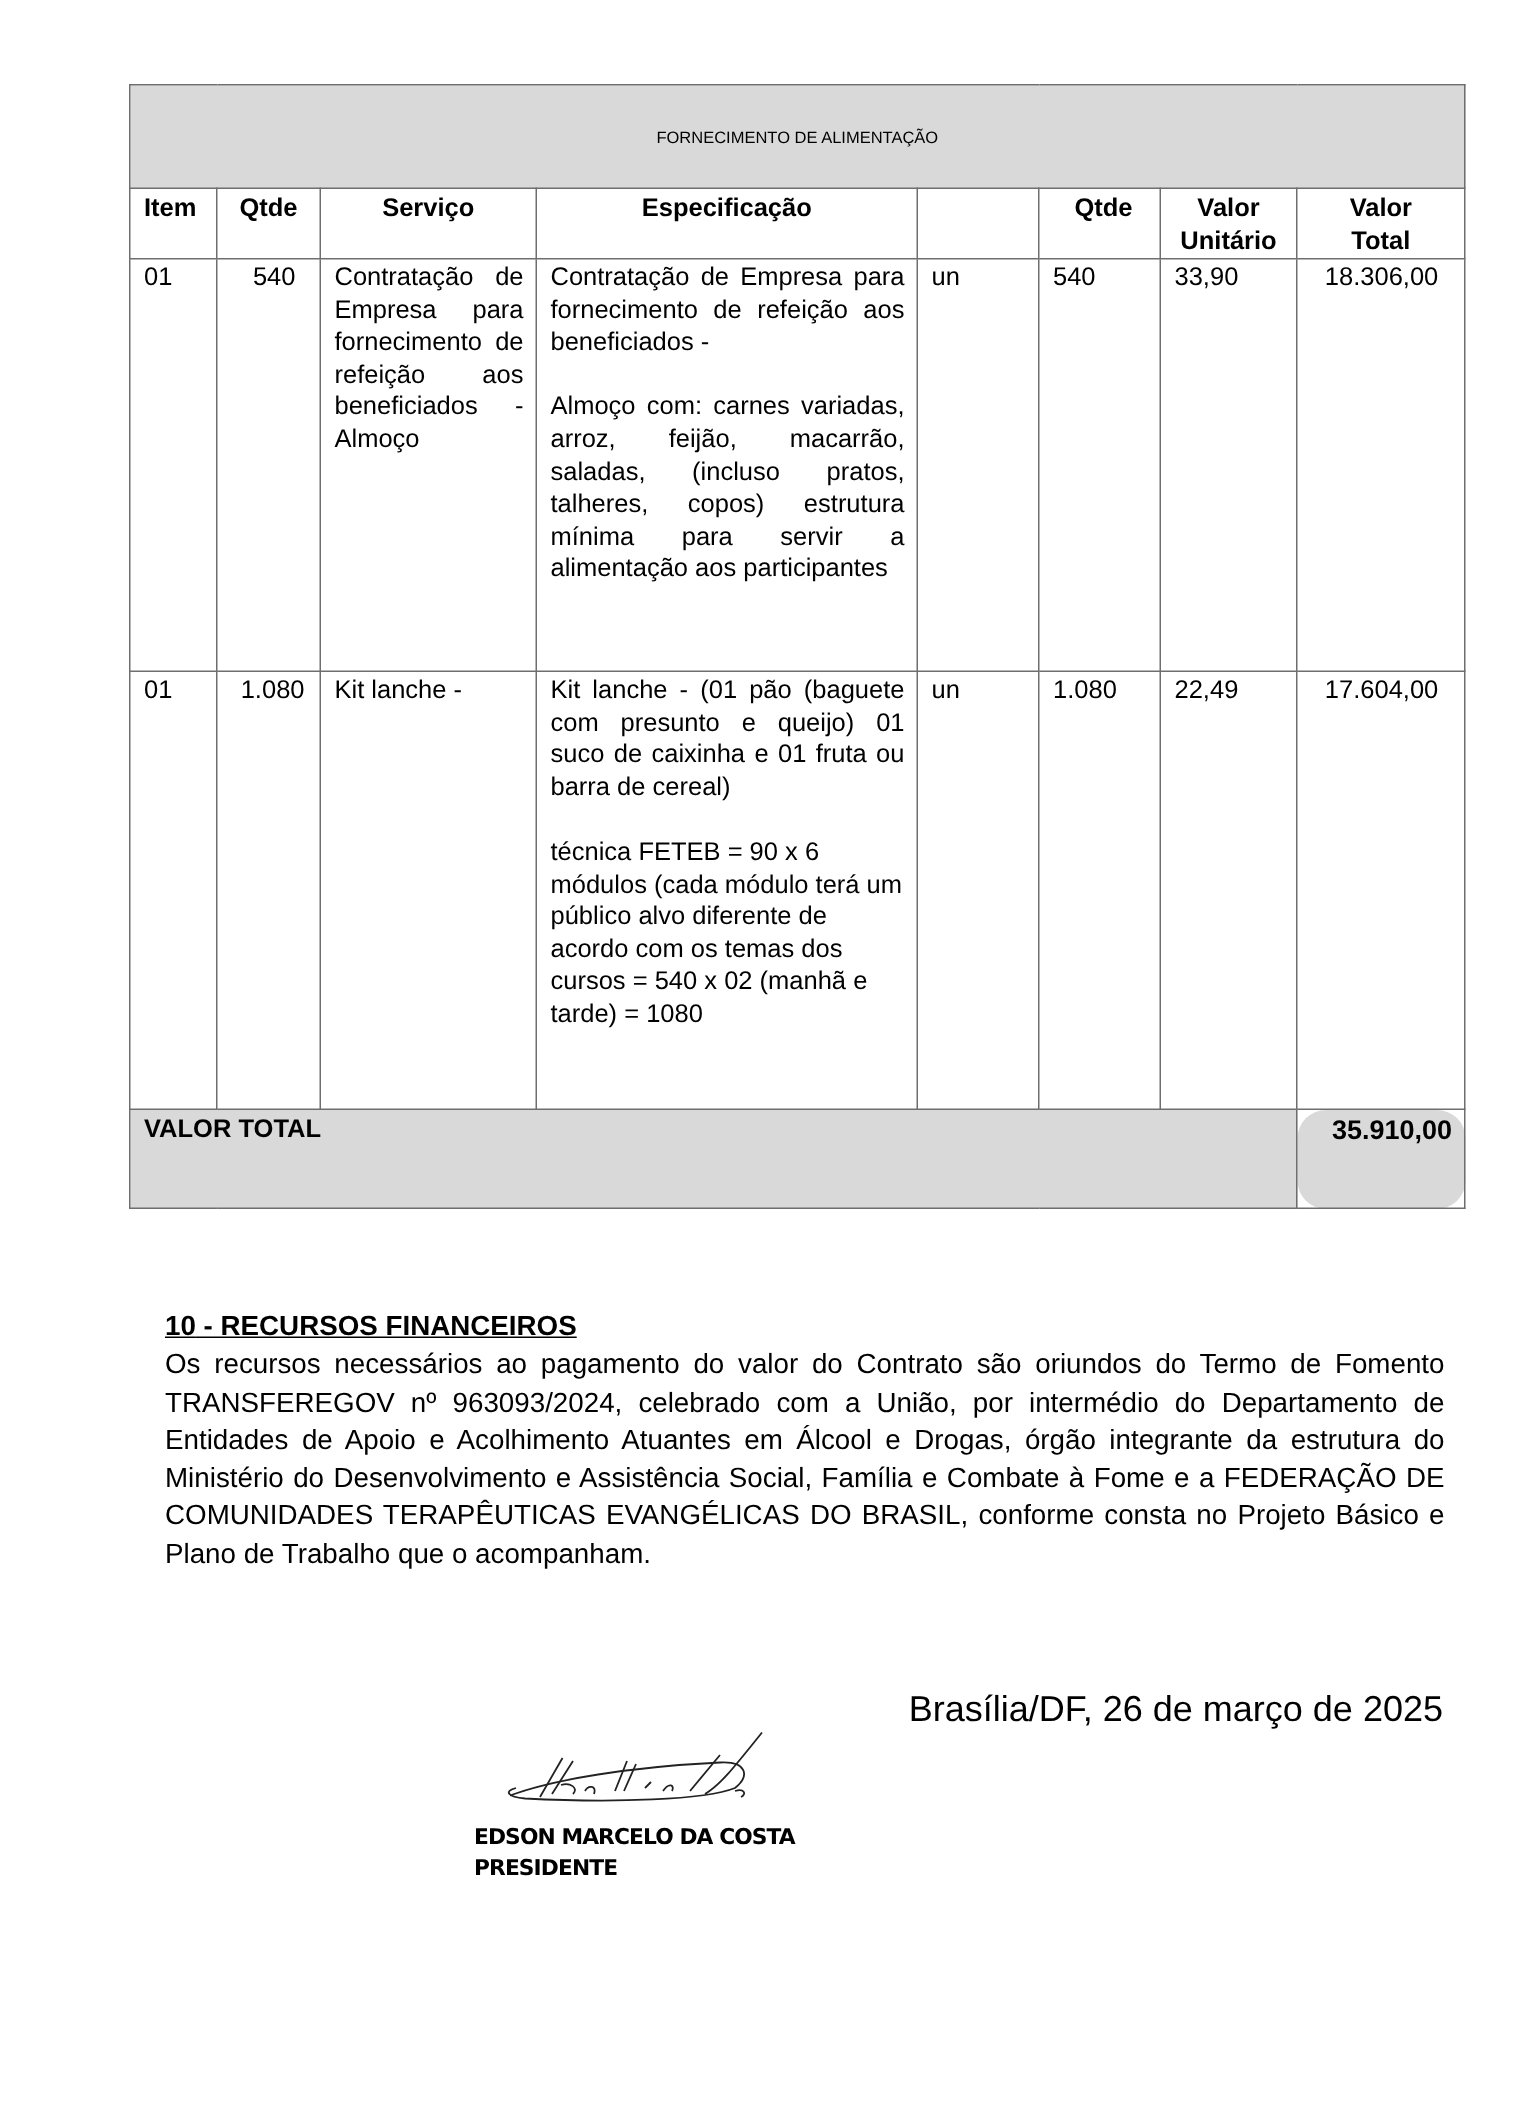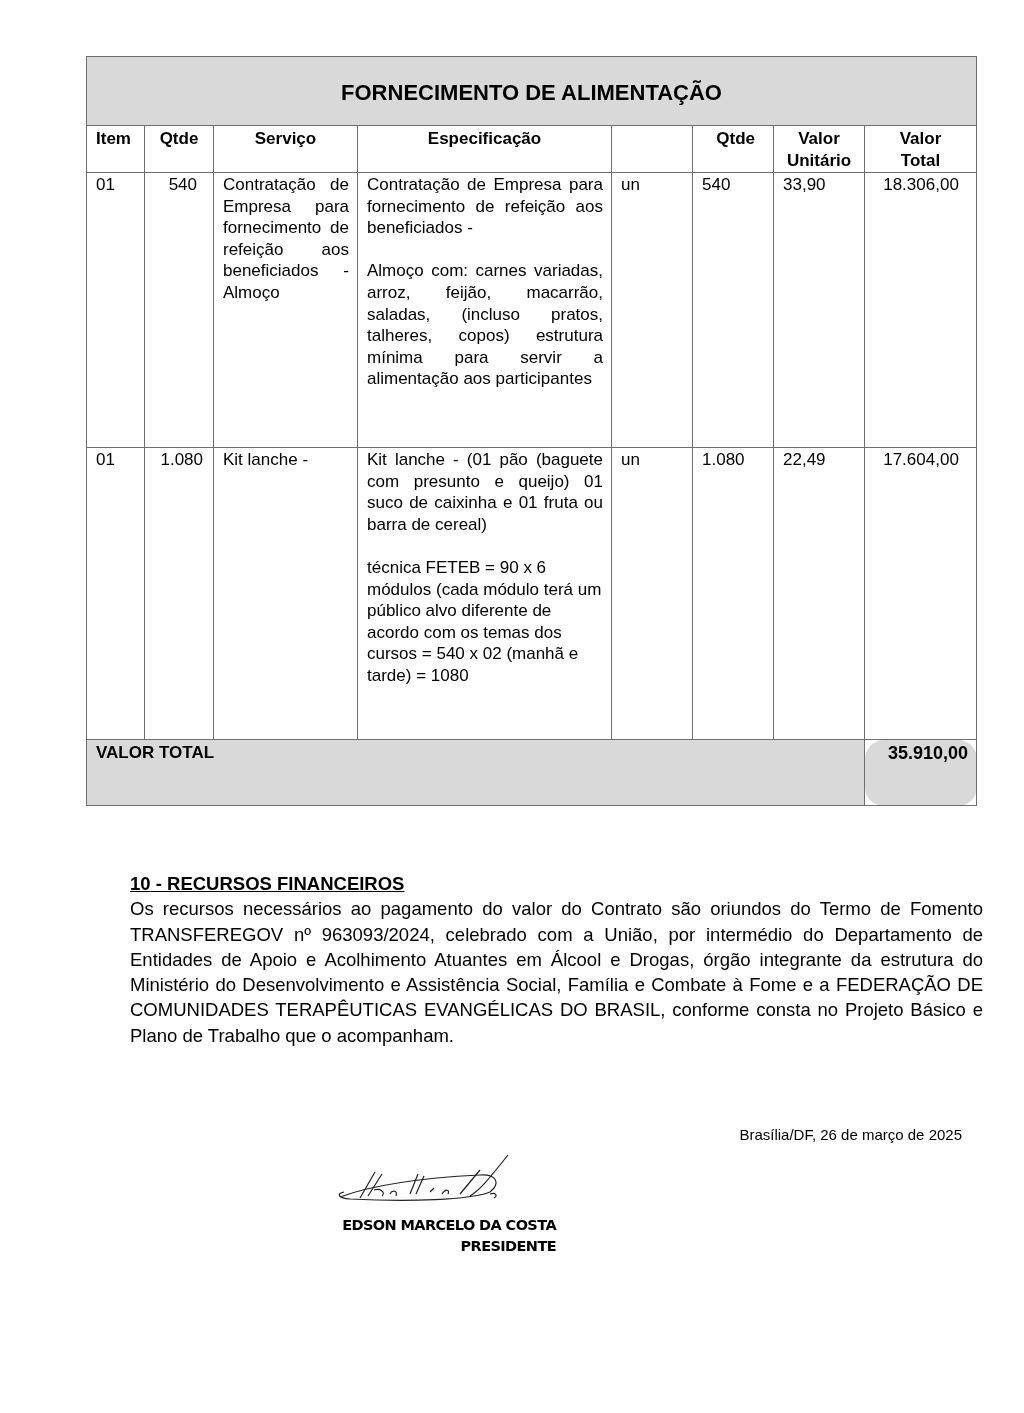--- a/index.html
+++ b/index.html
@@ -2,41 +2,41 @@
 <html><head>
   <meta charset="utf-8">
   <style>
     html, body { margin: 0; padding: 0; background: #ffffff; }
     body { width: 1024px; height: 1413px; position: relative; overflow: hidden;
            font-family: "Liberation Sans", sans-serif; color: #000; }
     .tbl { position: absolute; left: 86px; top: 56px; width: 890px;
            border-collapse: collapse; table-layout: fixed; font-size: 17px; line-height: 21.6px; }
     .tbl td { border: 1.5px solid #6e6e6e; vertical-align: top; padding: 0; }
     .title-cell { background: #d9d9d9; height: 64px; text-align: center; vertical-align: middle !important;
-                  font-weight: bold; font-size: 22px; padding-top: 4px !important; }
+                  font-weight: normal; font-size: 11px; padding-top: 4px !important; }
     .hdr td { font-weight: bold; text-align: center; height: 44px; padding-top: 2px !important; }
     .hdr td.left { text-align: left; padding-left: 9px !important; }
     .data td { padding: 1px 8px 0 9px; }
     .data td.just { text-align: justify; text-align-last: auto; }
     .data td.right { text-align: right; padding-right: 16px; }
     .data td.center { text-align: center; border-radius: 24px; }
     .row1 td { height: 273px; }
     .row2 td { height: 290px; }
     .spec-p { margin: 0; text-align: justify; }
     .spec-gap { height: 21.6px; }
     .total td { background: #d9d9d9; height: 46px; font-weight: bold; padding: 2px 9px 16px 9px; }
     .total td.val { text-align: right; font-size: 18px; padding-right: 8px; padding-top: 3px; border-radius: 19px; }
-    .sec { position: absolute; left: 110px; top: 871px; width: 853px; font-size: 18.5px; line-height: 25.3px; margin-left: 20px; }
+    .sec { position: absolute; left: 110px; top: 871px; width: 853px; font-size: 18.5px; line-height: 25.3px; }
     .sec-title { font-weight: bold; margin: 0; }
     .sec-title .num { text-decoration: underline; }
     .sec-title .name { text-decoration: underline; }
     .sec-body { margin: 0; text-align: justify; }
-    .place-date { position: absolute; right: 62px; top: 1126px; font-size: 15px; }
+    .place-date { position: absolute; right: 62px; top: 1126px; font-size: 24px; }
     .sig { position: absolute; left: 330px; top: 1150px; width: 190px; height: 60px; }
-    .signer { position: absolute; left: 334px; top: 1215px; width: 222px; text-align: right;
+    .signer { position: absolute; left: 316px; top: 1215px; width: 222px; text-align: left;
               font-family: "DejaVu Sans", sans-serif; font-weight: bold; font-size: 14.5px; line-height: 21px;
               letter-spacing: -0.6px; }
   </style>
 </head>
 <body>
 
 <table class="tbl">
   <colgroup>
     <col style="width:58px">
       <col style="width:69px">

